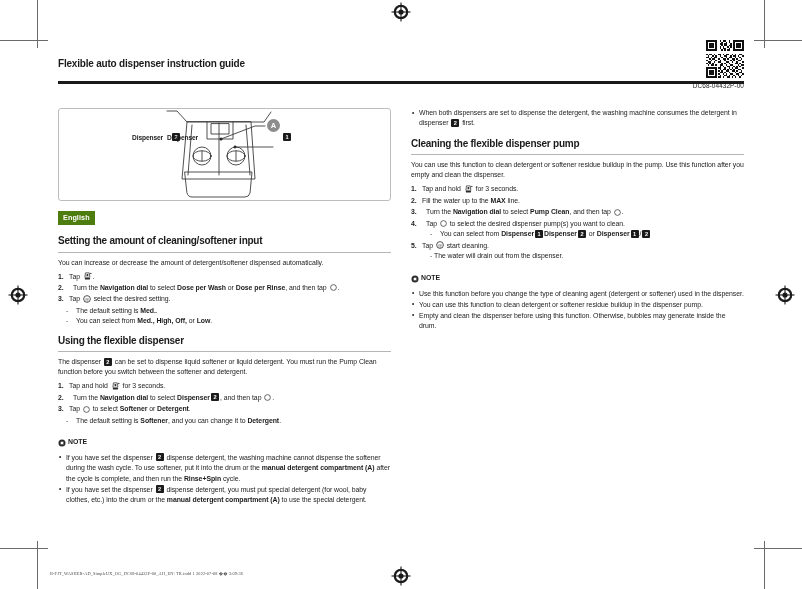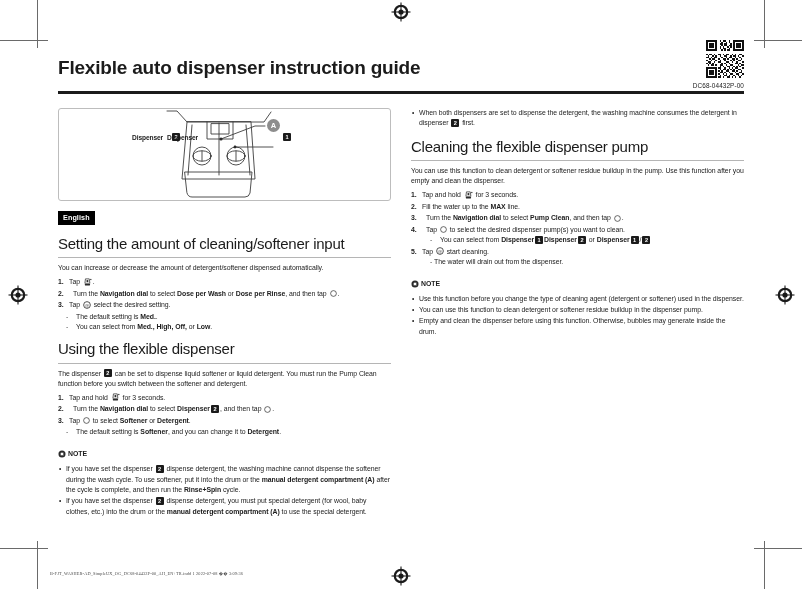--- a/index.html
+++ b/index.html
@@ -36,21 +36,21 @@
   
   .page {
     position: absolute;
     left: 58px;
     top: 40px;
     width: 686px;
     height: 505px;
   }
 
   .doc-title {
-    font-size: 19px;
+    font-size: 10px;
     font-weight: 700;
     letter-spacing: -0.2px;
     margin: 18px 0 0 0;
     line-height: 1.1;
   }
 
   .title-rule {
     margin-top: 12px;
     height: 3px;
     background: #1b1b1b;
@@ -153,33 +153,33 @@
   }
   .badge-right {
     position: absolute;
     left: 223px;
     top: 24px;
   }
 
   
   .lang-chip {
     display: inline-block;
-    background: #000000;
+    background: #4d7c0f;
     color: #ffffff;
     font-size: 7.2px;
     font-weight: 700;
     padding: 2px 5px 3px 5px;
     margin-top: 10px;
     letter-spacing: 0.1px;
   }
 
   
   h2.sect {
-    font-size: 15px;
-    font-weight: 400;
+    font-size: 10px;
+    font-weight: 700;
     margin: 10px 0 0 0;
     letter-spacing: -0.25px;
     line-height: 1.15;
   }
   .sect-rule {
     height: 1px;
     background: #b5b5b5;
     margin: 5px 0 5px 0;
   }
 

